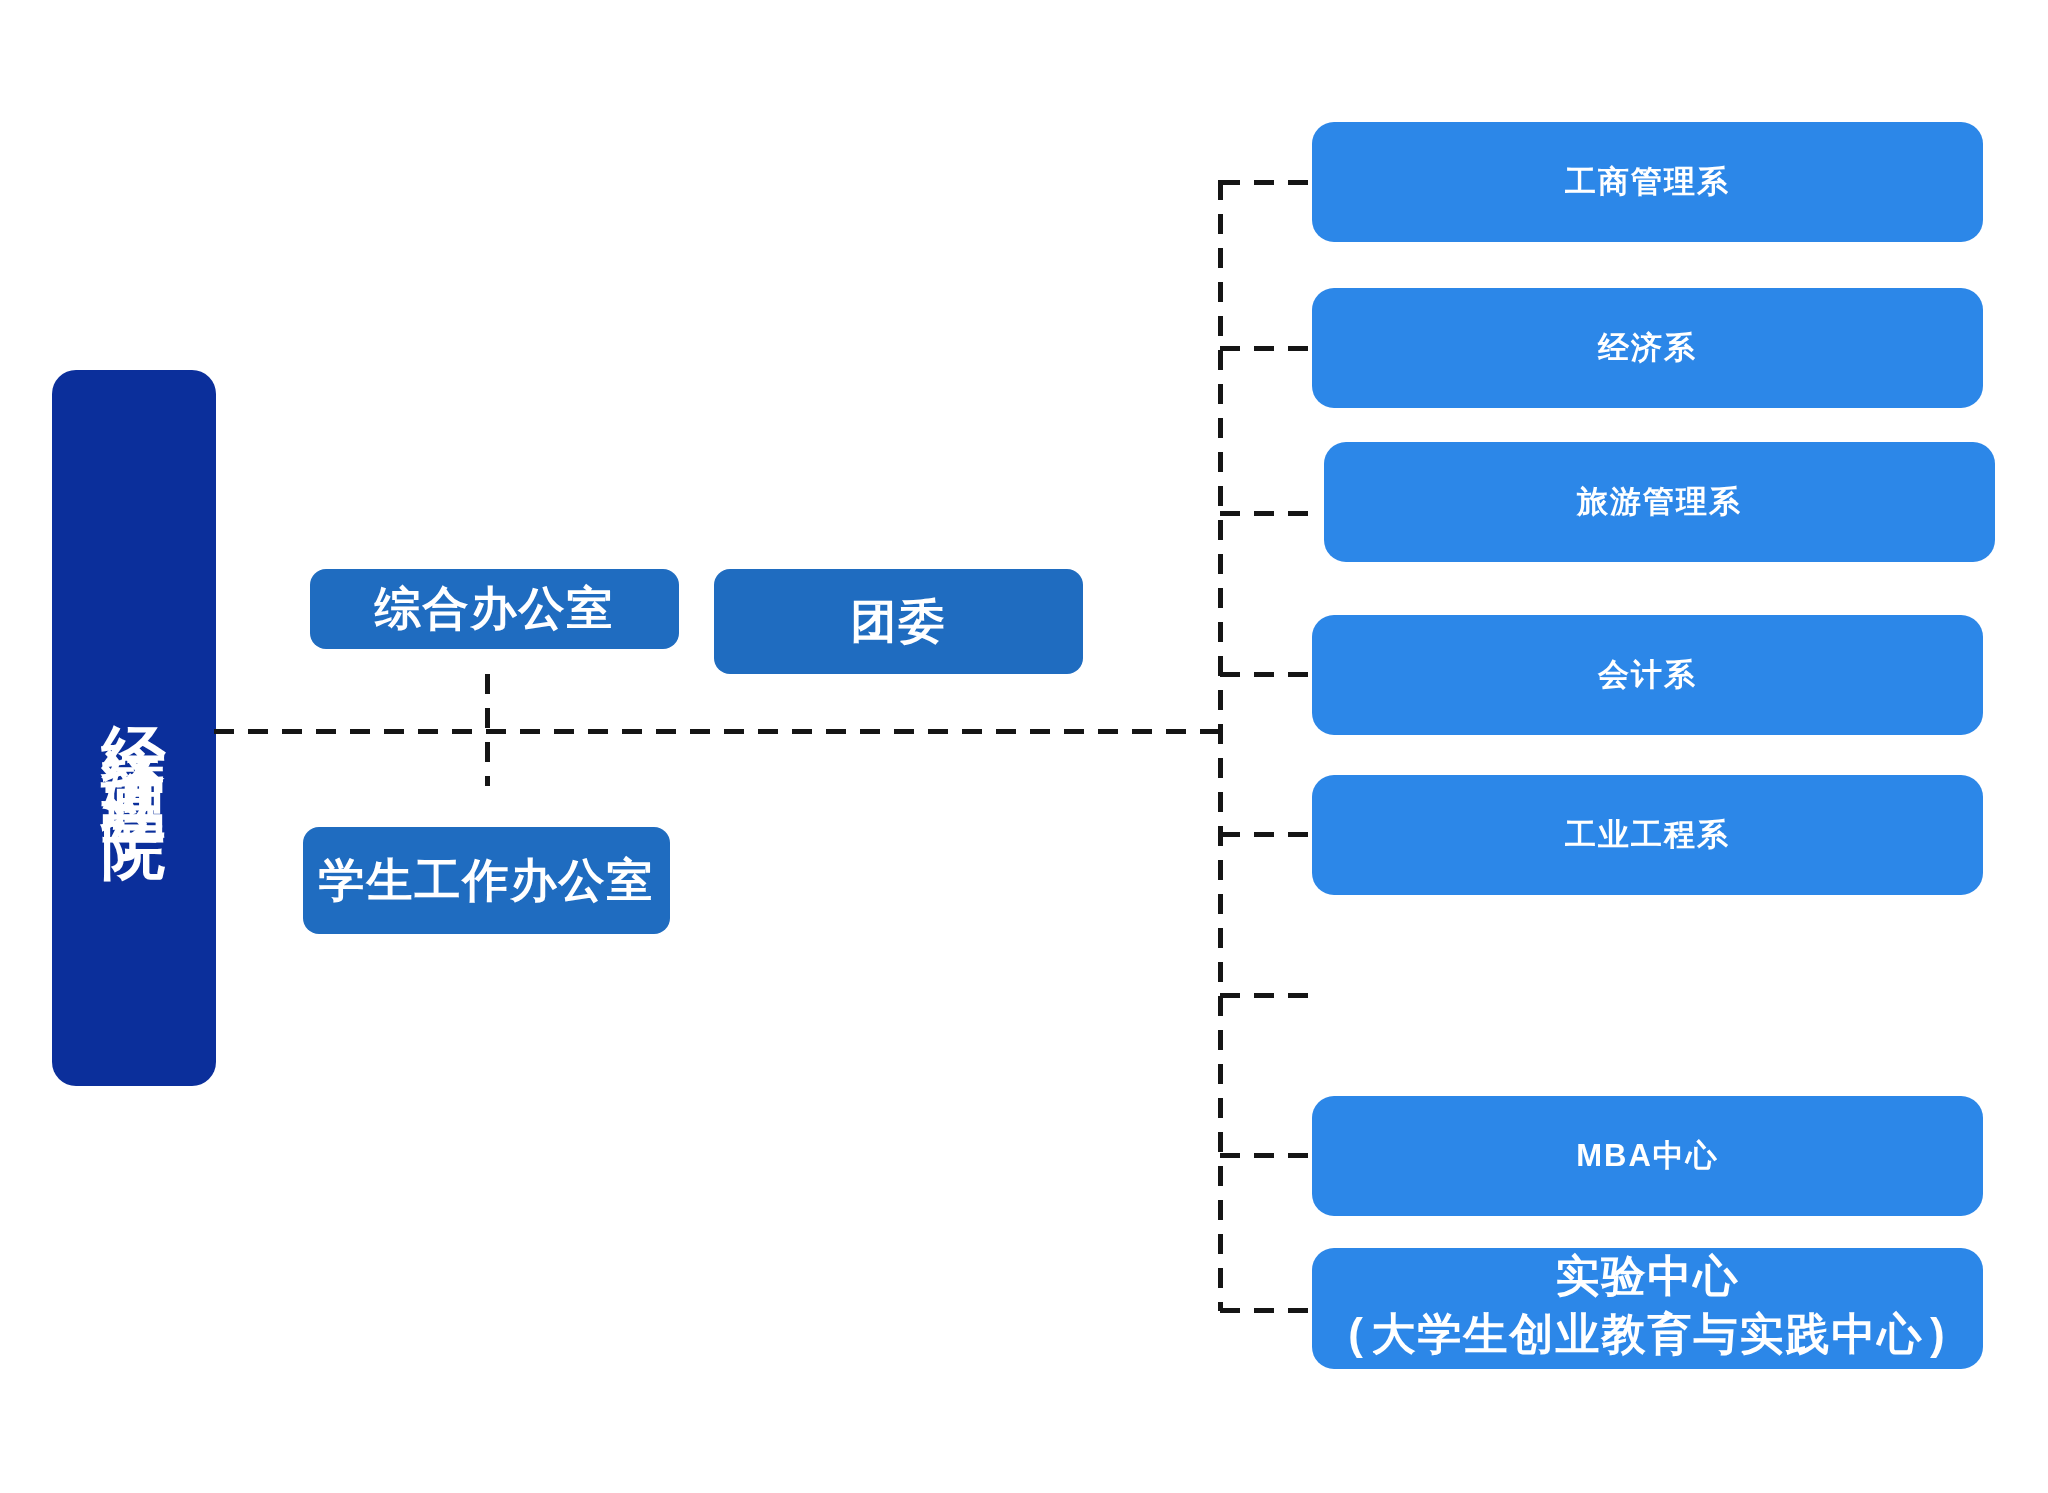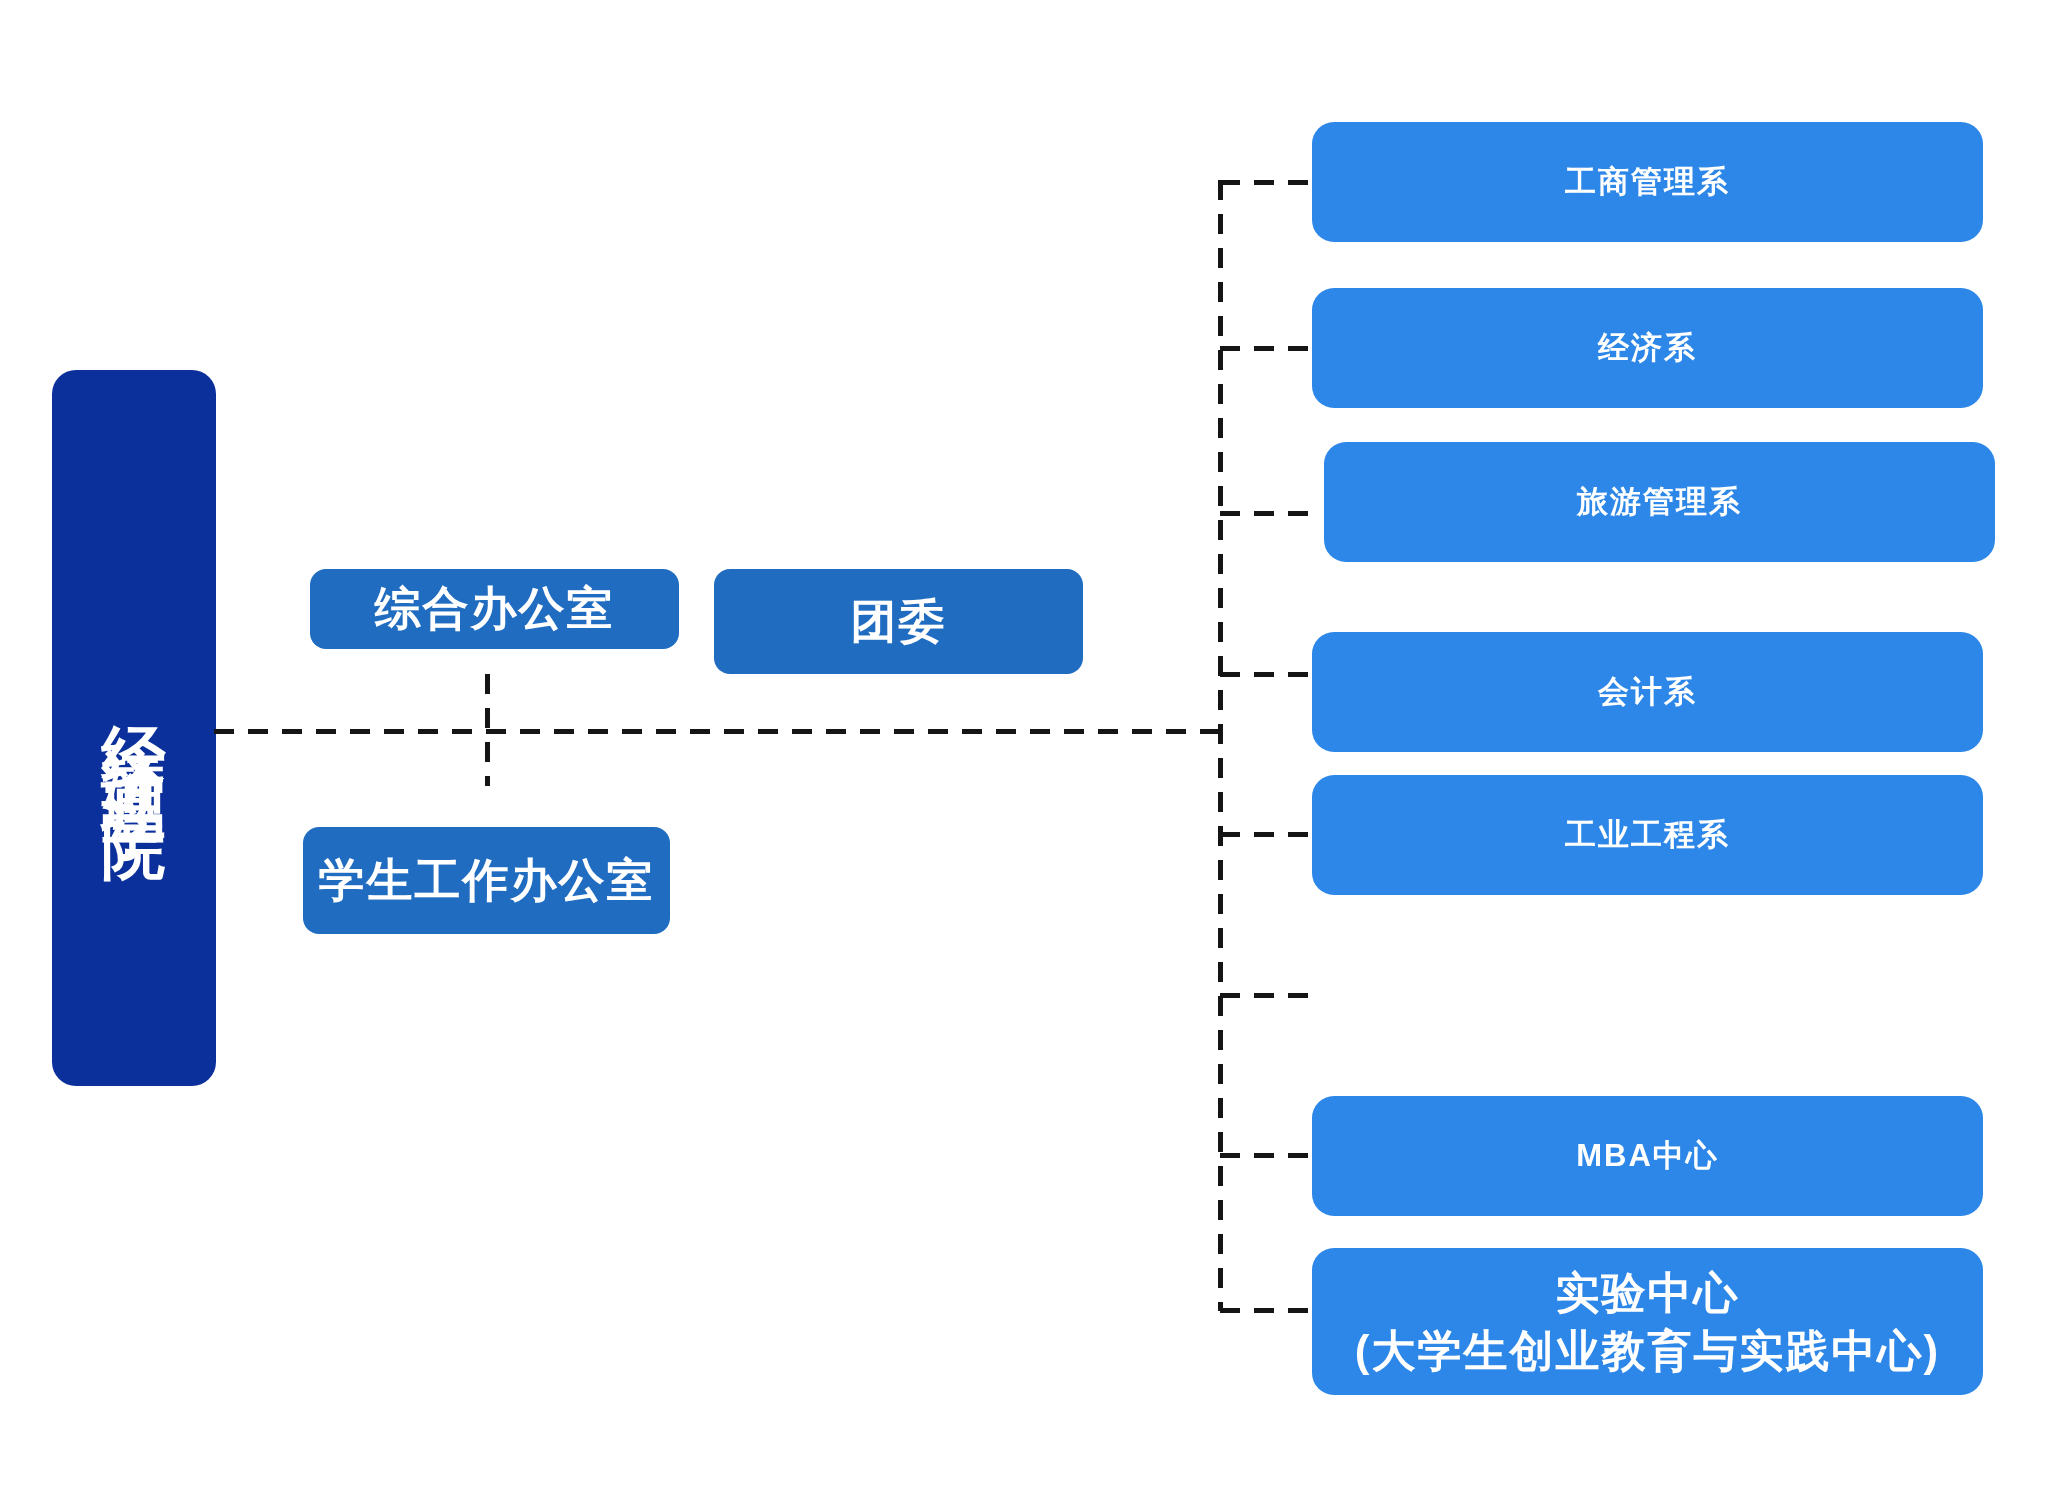--- a/index.html
+++ b/index.html
@@ -55,25 +55,25 @@
   .dept{
     left:1312px; width:671px; height:120px;
     background:var(--azure);
     border-radius:22px;
     font-size:31px;
     letter-spacing:2px;
   }
   .dept-1{top:122px;}
   .dept-2{top:288px;}
   .dept-3{top:442px;margin-left:12px;}
-  .dept-4{top:632px;}
+  .dept-4{top:615px;}
   .dept-5{top:775px;}
   .dept-6{top:935px;}
   .dept-7{top:1096px;justify-content:center;}
-  .dept-8{top:1248px; height:147px; font-size:44px; line-height:1.3; flex-direction:column;}
+  .dept-8{top:1248px; height:121px; font-size:44px; line-height:1.3; flex-direction:column;font-family:Liberation Mono, monospace;}
   
   .hline{
     position:absolute; height:5px;
     background:repeating-linear-gradient(to right, var(--line) 0 20px, transparent 20px 34px);
   }
   .vline{
     position:absolute; width:5px;
     background:repeating-linear-gradient(to bottom, var(--line) 0 20px, transparent 20px 34px);
   }
   .main-h{left:214px; top:729px; width:1008px;}

